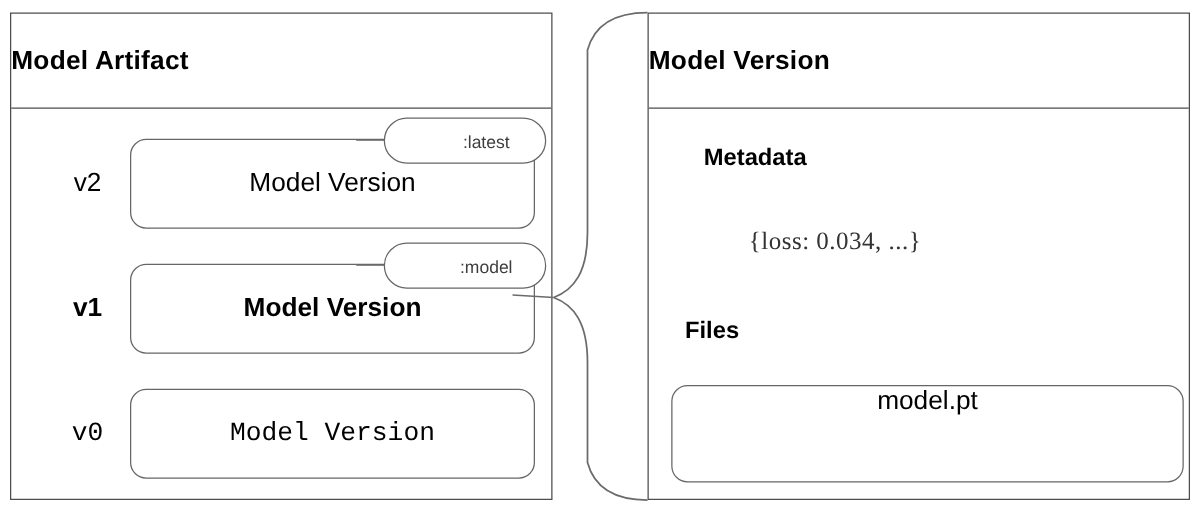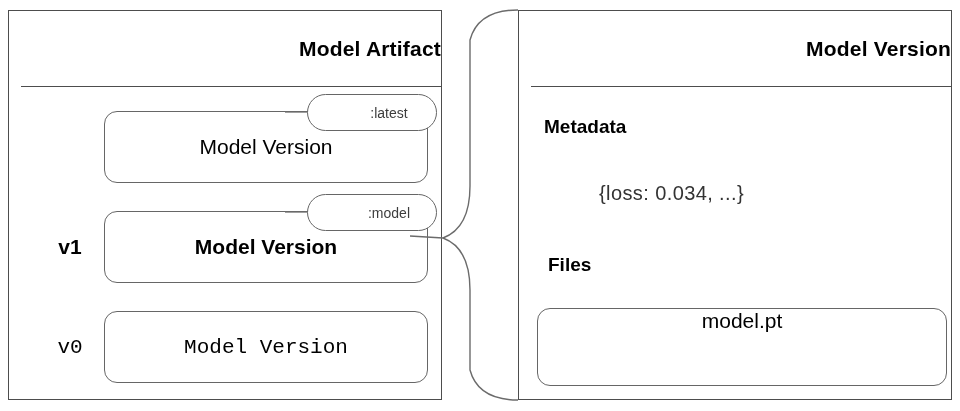--- a/index.html
+++ b/index.html
@@ -18,29 +18,29 @@
 
   
   .panel {
     position: absolute;
     box-sizing: border-box;
     border: 1.6px solid #4d4d4d;
     background: #ffffff;
   }
   .panel-header {
     position: absolute;
-    left: 12px;
+    left: 0;
     top: 0;
     right: 0;
     height: 76px;
     box-sizing: border-box;
     border-bottom: 1.6px solid #4d4d4d;
     display: flex;
     align-items: center;
-    justify-content: flex-end;
+    justify-content: flex-start;
   }
   .panel-title {
     font-size: 21px;
     font-weight: bold;
     color: #000000;
     letter-spacing: 0.2px;
   }
   .panel-body {
     position: absolute;
     left: 0;
@@ -109,21 +109,21 @@
 
   
   .section-heading {
     position: absolute;
     font-size: 19px;
     font-weight: bold;
     color: #000000;
   }
   .metadata-value {
     position: absolute;
-    font-family: Liberation Sans, sans-serif;
+    font-family: Liberation Serif, serif;
     font-size: 20px;
     color: #333333;
     letter-spacing: 0.4px;
     white-space: pre;
   }
   .file-box {
     position: absolute;
     box-sizing: border-box;
     border: 1.3px solid #666666;
     border-radius: 13px;
@@ -155,20 +155,21 @@
 
   <div class="panel" style="left:8px; top:10px; width:434px; height:390px;">
 
     <div class="panel-header">
       <span class="panel-title">Model Artifact</span>
     </div>
 
     <div class="panel-body">
 
       <div class="version-row" style="top:24px;">
+        <span class="version-label">v2</span>
         <div class="mv-box">
           <span class="mv-box-label">Model Version</span>
         </div>
       </div>
 
       <div class="version-row" style="top:124px;font-weight:bold;">
         <span class="version-label">v1</span>
         <div class="mv-box">
           <span class="mv-box-label">Model Version</span>
         </div>
@@ -193,21 +194,21 @@
   </div>
 
   <div class="panel" style="left:518px; top:10px; width:434px; height:390px;">
 
     <div class="panel-header">
       <span class="panel-title">Model Version</span>
     </div>
 
     <div class="panel-body">
 
-      <span class="section-heading" style="left:25px; top:29px;">Metadata</span>
+      <span class="section-heading" style="left:44px; top:29px;">Metadata</span>
 
       <span class="metadata-value" style="left:80px; top:95px;">{loss: 0.034, ...}</span>
 
       <span class="section-heading" style="left:29px; top:167px;text-align:center;">Files</span>
 
       <div class="file-box" style="left:18px; top:221px; width:410px; height:78px;">
         <span class="file-box-label">model.pt</span>
       </div>
 
     </div>

